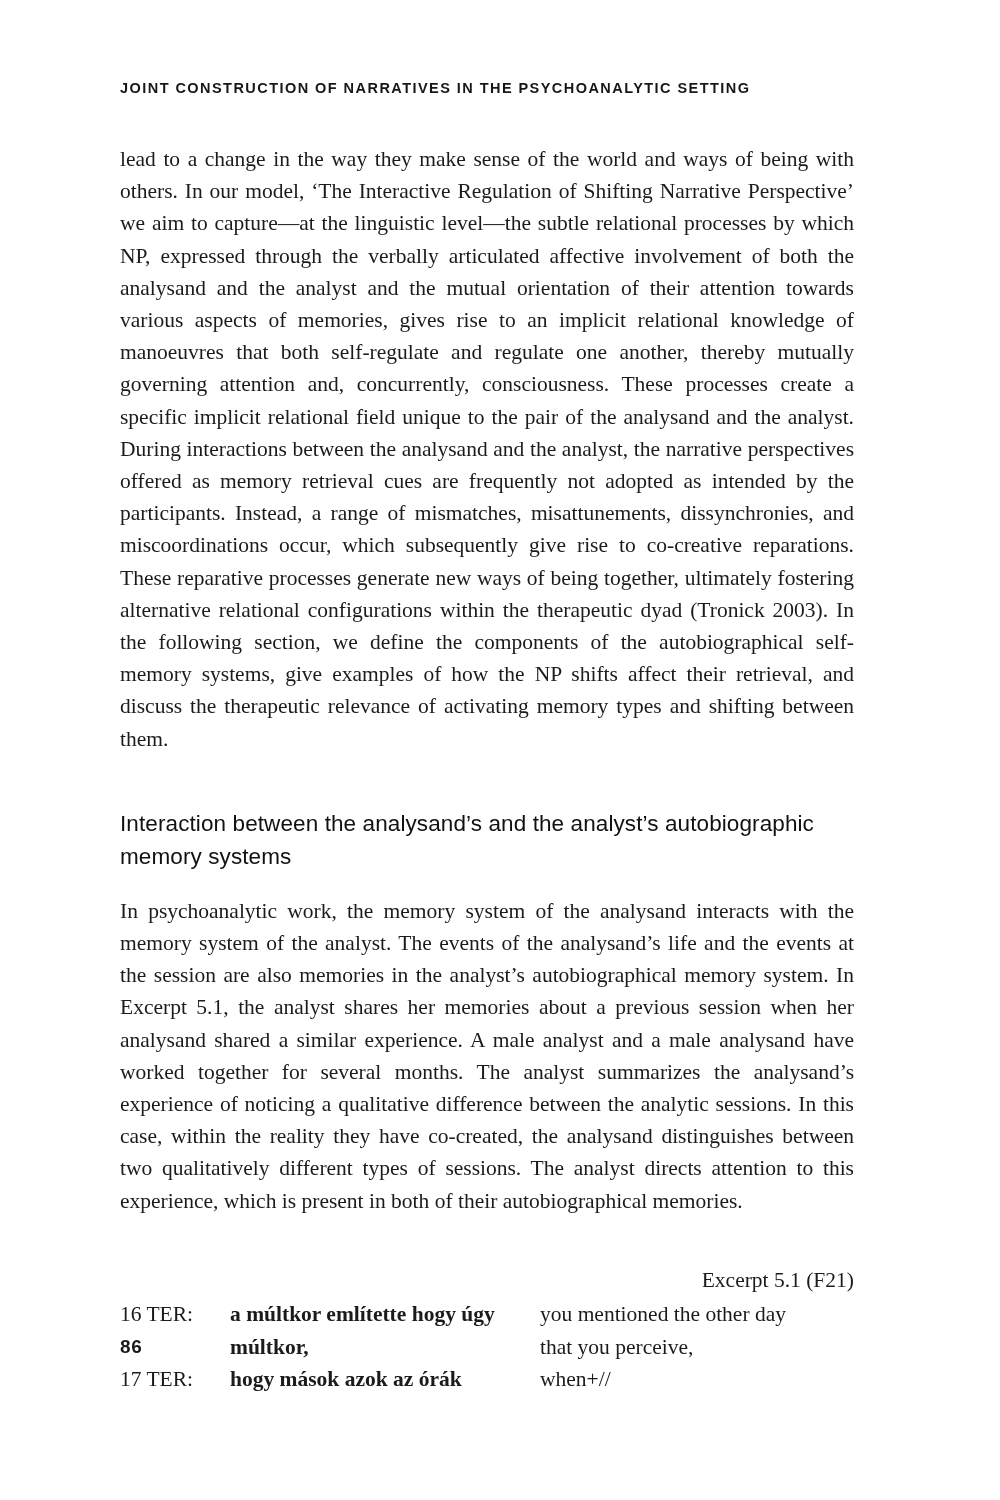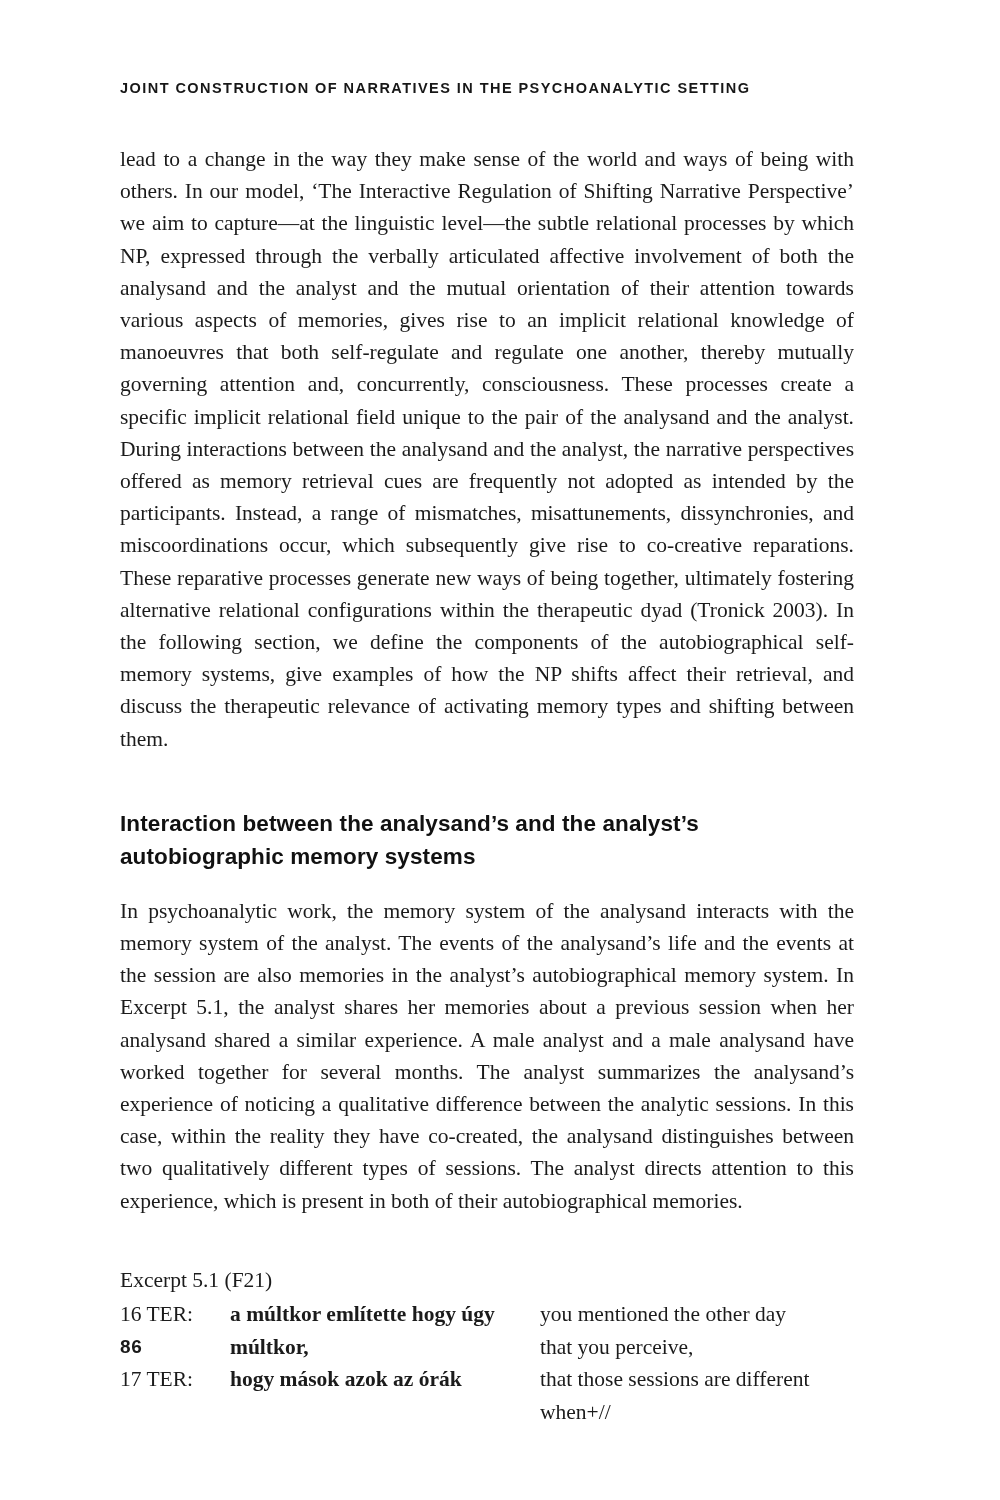--- a/index.html
+++ b/index.html
@@ -47,34 +47,35 @@
     -webkit-hyphens: manual;
     hyphens: manual;
   }
   p.body-par.first {
     margin-bottom: 0;
     font-family: Liberation Serif, serif;
   }
   h2.section-head {
     font-family: "Liberation Sans", sans-serif;
     font-size: 22.5px;
-    font-weight: 700;
+    font-weight: 400;
     line-height: 33px;
     color: #111111;
     margin: 52px 0 22px 0;
     letter-spacing: 0.1px;
   }
   .excerpt-block {
     margin-top: 47px;
     font-size: 21.5px;
     line-height: 32.5px;
     color: #1b1b1b;
   }
   .excerpt-title {
     margin: 0 0 2px 0;
+    text-align: right;
   }
   .excerpt-rows {
     display: block;
   }
   .ex-row {
     display: flex;
     align-items: flex-start;
   }
   .ex-col-speaker {
     width: 110px;
@@ -136,21 +137,20 @@
             <span class="ex-line2">that you perceive,</span>
           </div>
         </div>
 
         <div class="ex-row">
           <div class="ex-col-speaker">17 TER:</div>
           <div class="ex-col-source">
             <span class="ex-line1">hogy mások azok az órák</span>
           </div>
           <div class="ex-col-trans">
-            <span class="ex-line1">that those sessions are different</span>
             <span class="ex-line2">when+//</span>
           </div>
         </div>
 
       </div>
     </div>
 
   </div>
 
   <div class="folio">86</div>

